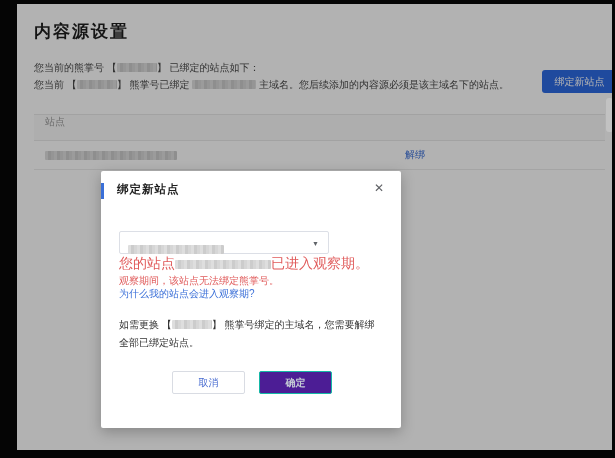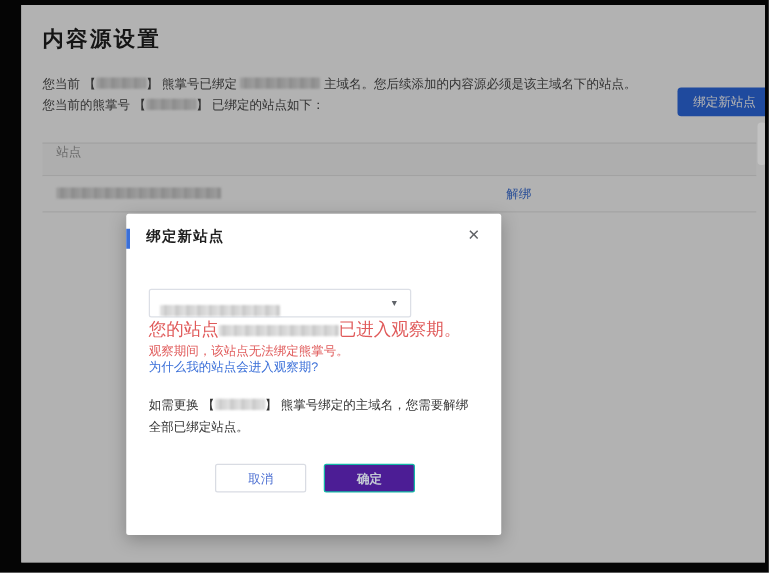--- a/index.html
+++ b/index.html
@@ -52,22 +52,22 @@
   .m-confirm { left:158px; background:#4c1d95; border:1px solid #14b8a6; color:#c3c9d4; cursor:default;font-weight:bold; }
 </style>
 </head>
 <body>
 
 <div class="screen">
 
   <h1 class="page-title">内容源设置</h1>
 
   <div class="intro">
+    <div><span>您当前的熊掌号 【</span><span class="redact r-sm"></span><span>】 已绑定的站点如下：</span></div>
     <div><span>您当前 【</span><span class="redact r-sm"></span><span>】 熊掌号已绑定 </span><span class="redact r-md"></span><span> 主域名。您后续添加的内容源必须是该主域名下的站点。</span></div>
-    <div><span>您当前的熊掌号 【</span><span class="redact r-sm"></span><span>】 已绑定的站点如下：</span></div>
   </div>
 
   <button class="bind-btn">绑定新站点</button>
 
   <div class="site-table">
     <div class="t-head">
       <div class="col-site">站点</div>
     </div>
     <div class="t-row">
       <div class="col-site"><span class="redact r-xl"></span></div>

